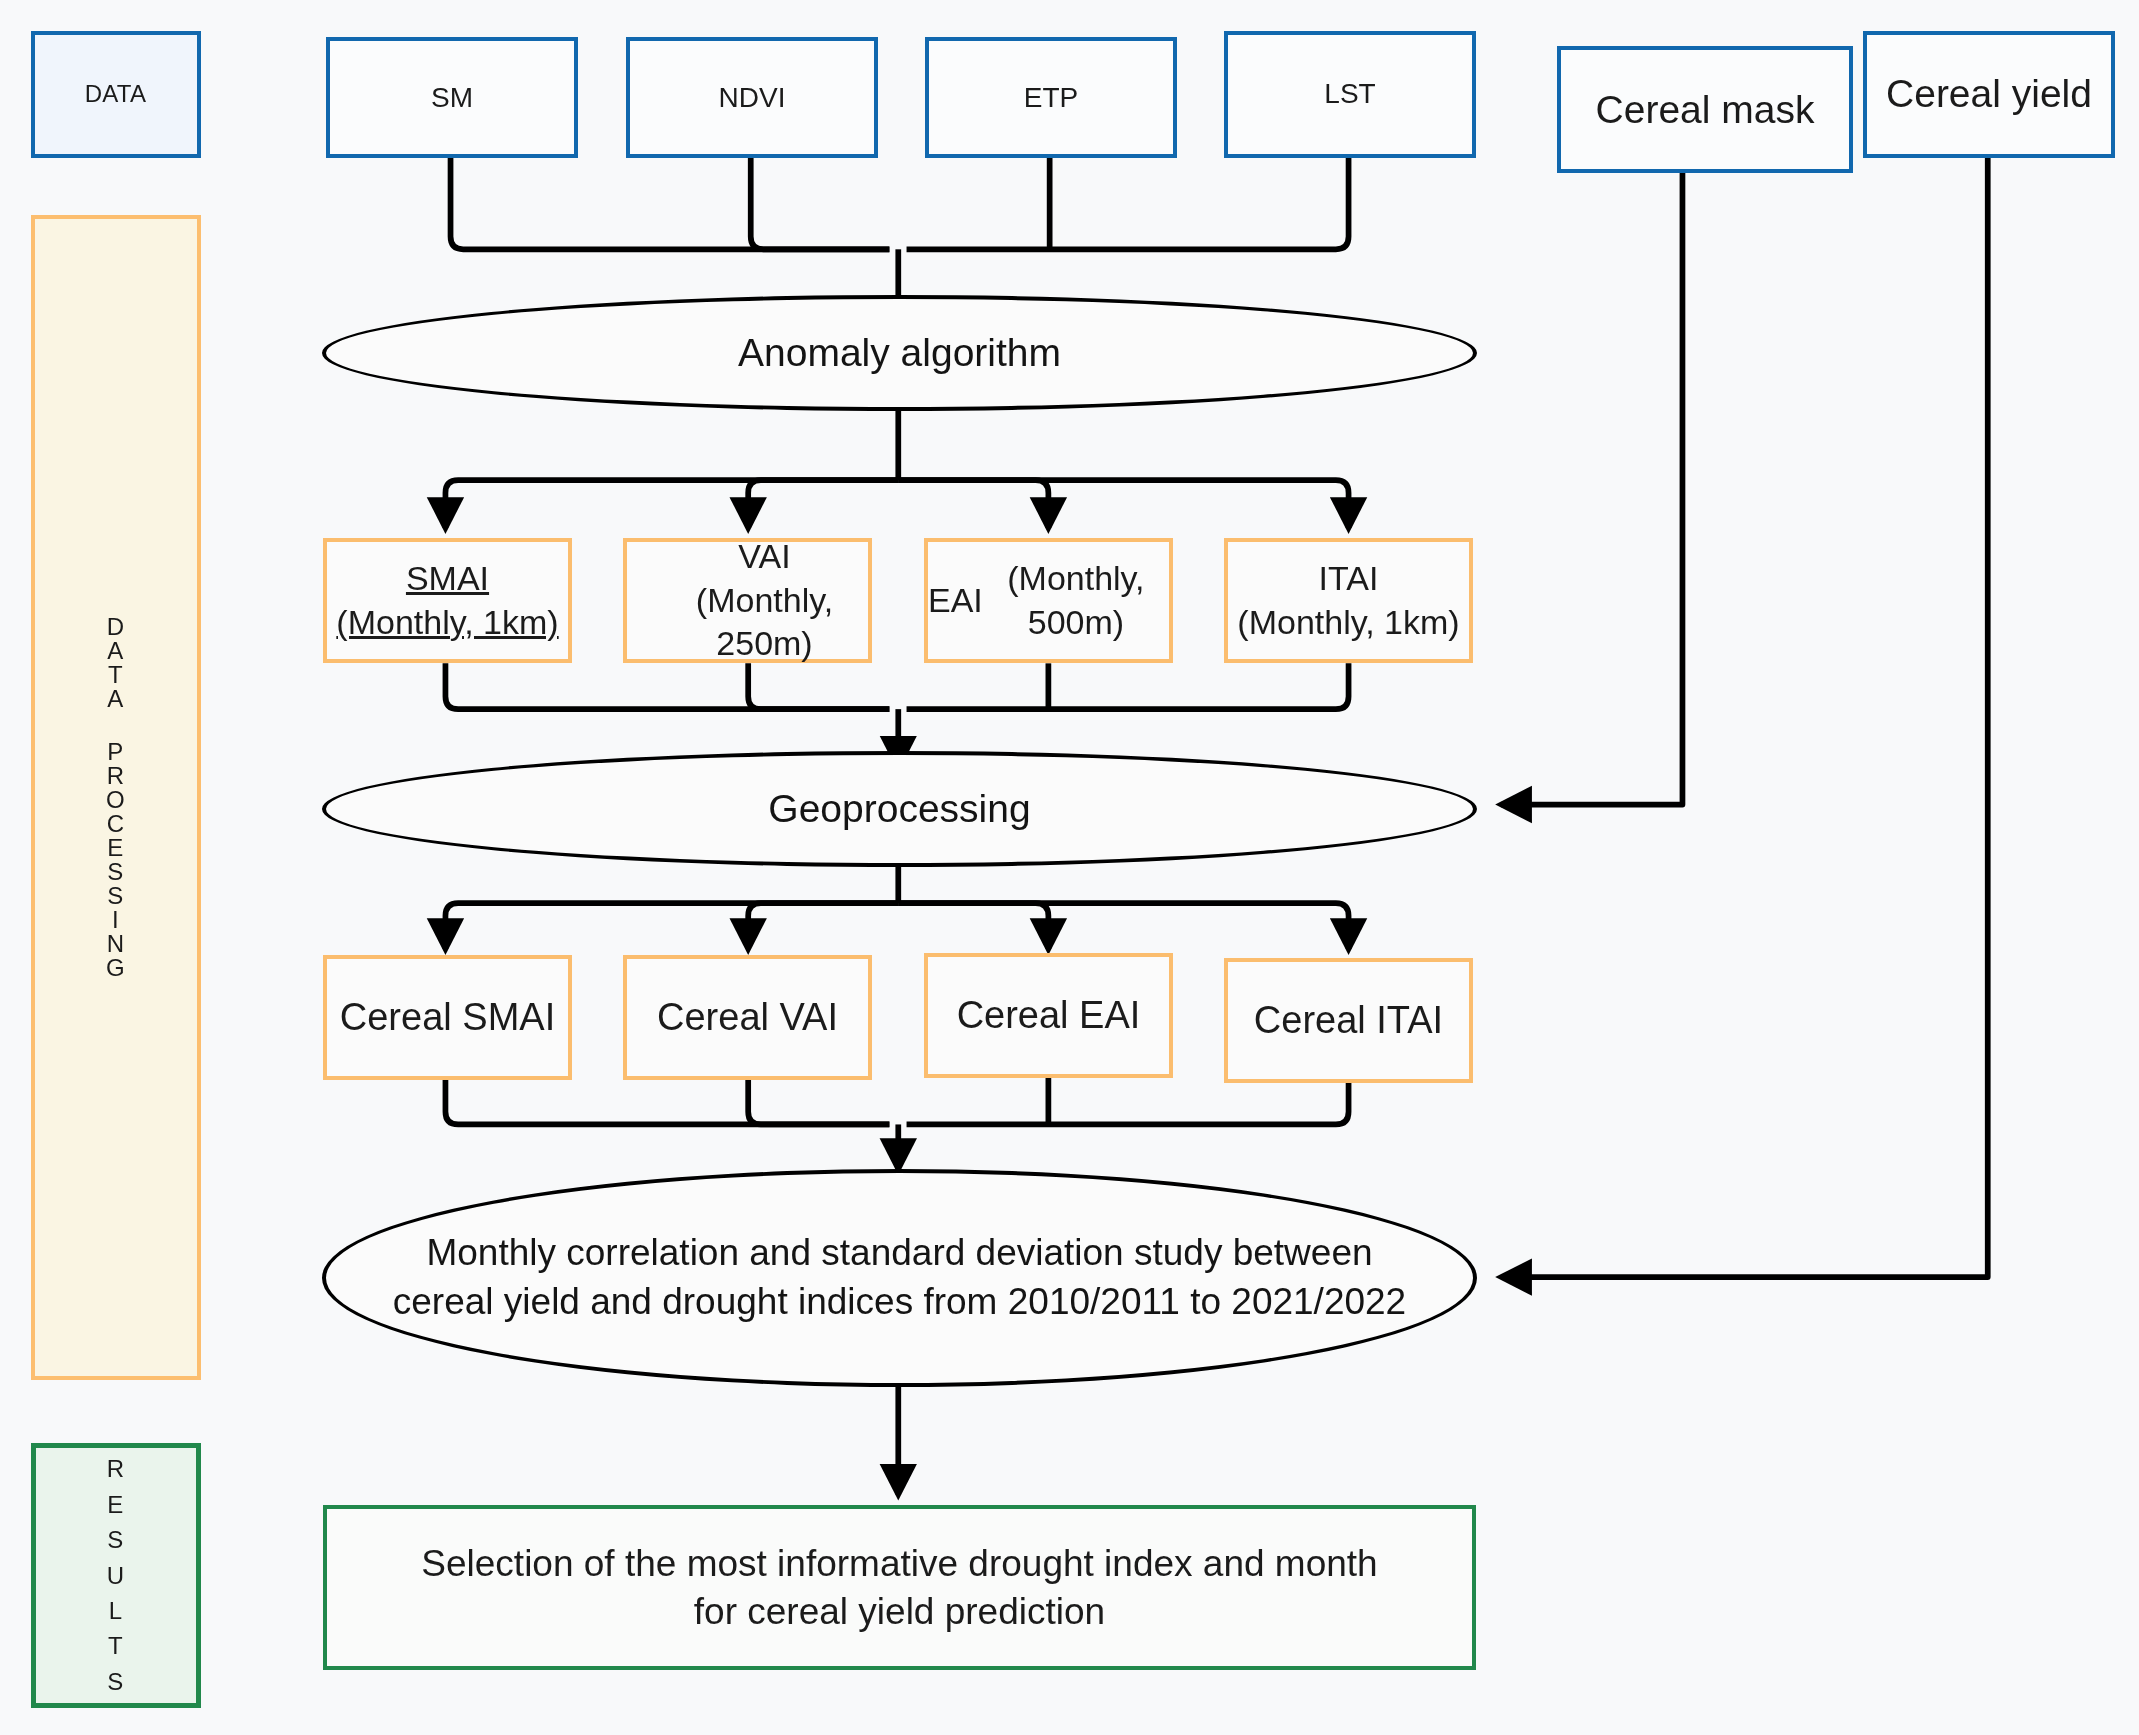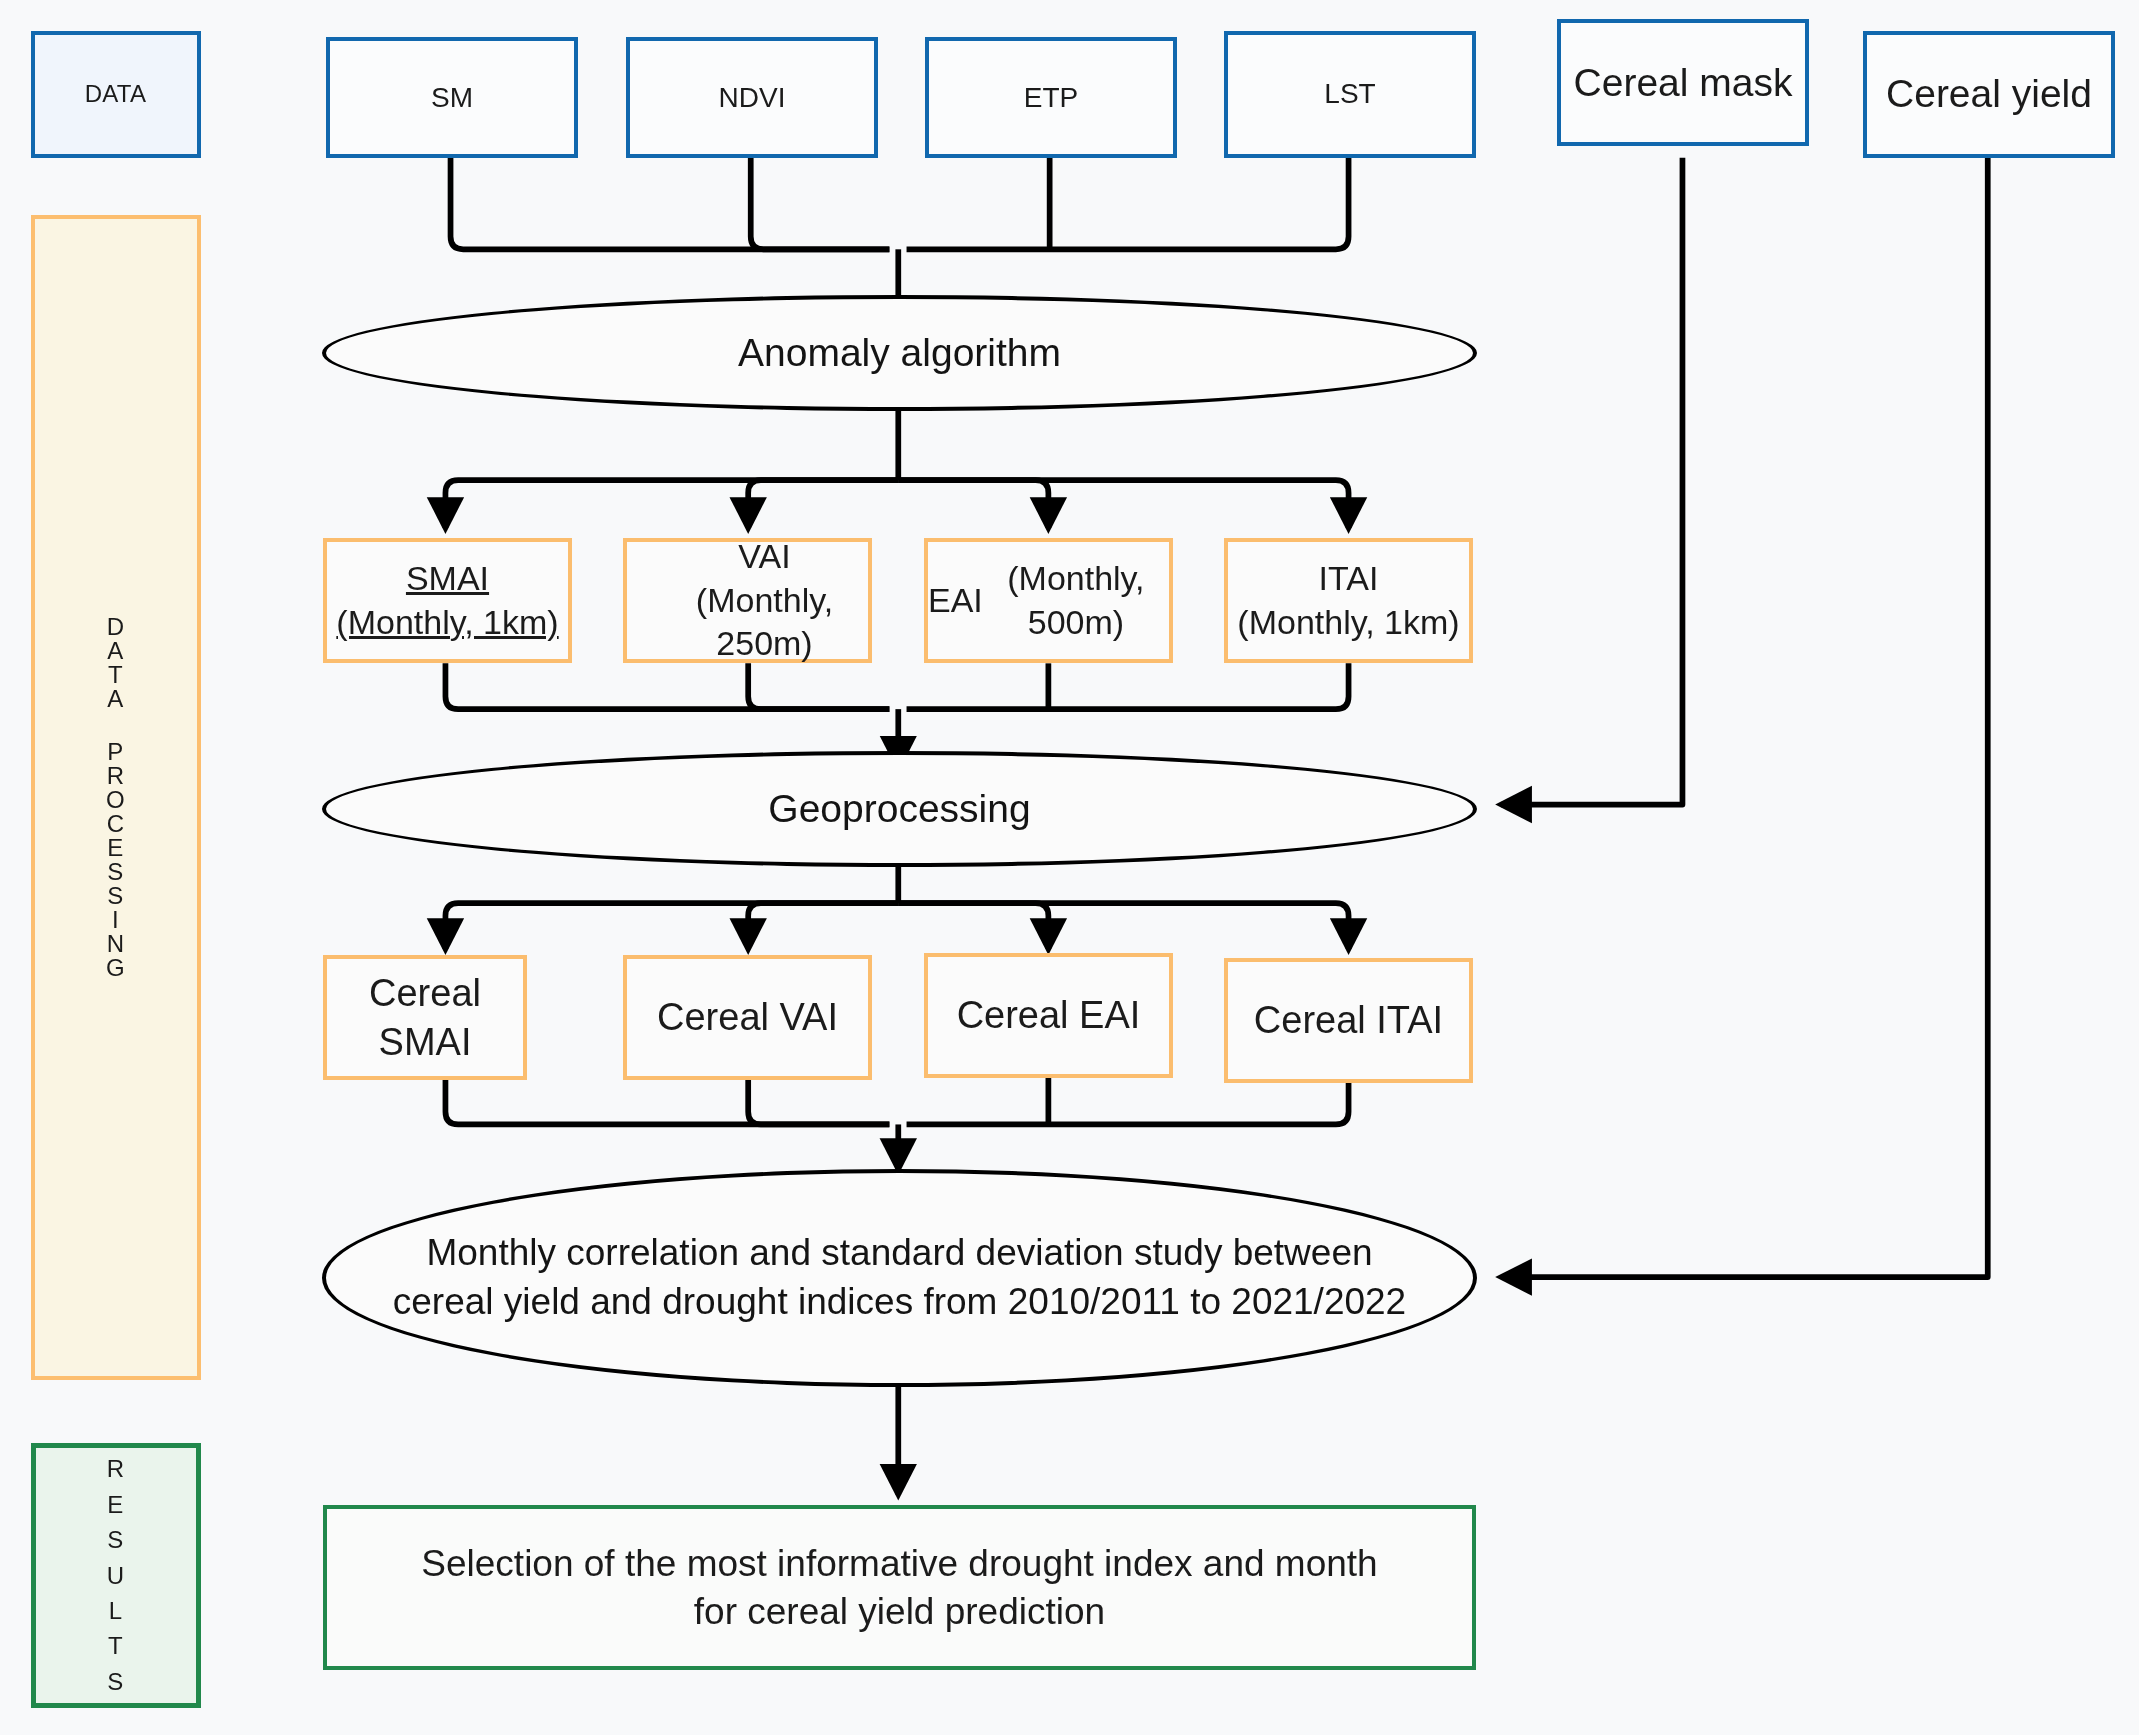--- a/index.html
+++ b/index.html
@@ -201,21 +201,21 @@
   </div>
 
   <div class="node box-blue t-66" style="left:925px; top:37px; width:252px; height:121px;">
     <span>ETP</span>
   </div>
 
   <div class="node box-blue t-66" style="left:1224px; top:30.5px; width:252px; height:127px;">
     <span>LST</span>
   </div>
 
-  <div class="node box-blue t-62" style="left:1557px; top:19px; width:252px; height:127px;justify-content:center;">
+  <div class="node box-blue t-62" style="left:1557px; top:46px; width:296px; height:127px;justify-content:center;">
     <span>Cereal mask</span>
   </div>
 
   <div class="node box-blue t-62" style="left:1863px; top:30.5px; width:252px; height:127px;">
     <span>Cereal yield</span>
   </div>
 
   <div class="ellipse-node t-62" style="left:322px; top:295px; width:1155px; height:116px;">
     <span>Anomaly algorithm</span>
   </div>
@@ -237,21 +237,21 @@
 
   <div class="node box-orange" style="left:1224px; top:538px; width:249px; height:125px; flex-direction:column;">
     <span class="sub">ITAI</span>
     <span class="sub">(Monthly, 1km)</span>
   </div>
 
   <div class="ellipse-node t-62" style="left:322px; top:751px; width:1155px; height:116px;">
     <span>Geoprocessing</span>
   </div>
 
-  <div class="node box-orange t-60" style="left:323px; top:955px; width:204px; height:125px;">
+  <div class="node box-orange t-60" style="left:323px; top:955px; width:249px; height:125px;">
     <span>Cereal SMAI</span>
   </div>
 
   <div class="node box-orange t-60" style="left:623px; top:955px; width:249px; height:125px;">
     <span>Cereal VAI</span>
   </div>
 
   <div class="node box-orange t-60" style="left:924px; top:953px; width:249px; height:125px;">
     <span>Cereal EAI</span>
   </div>

